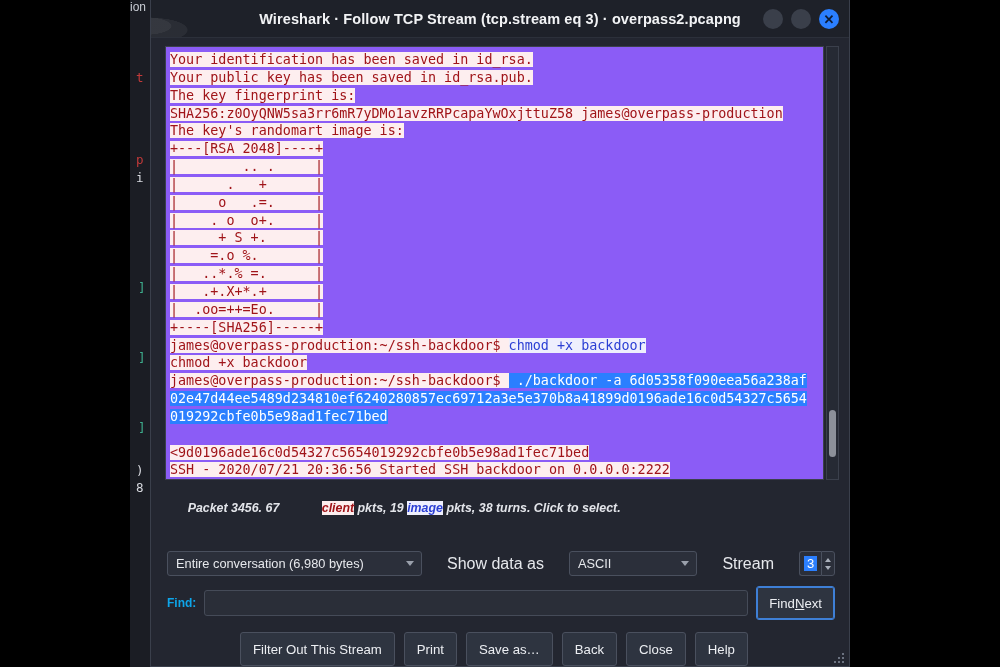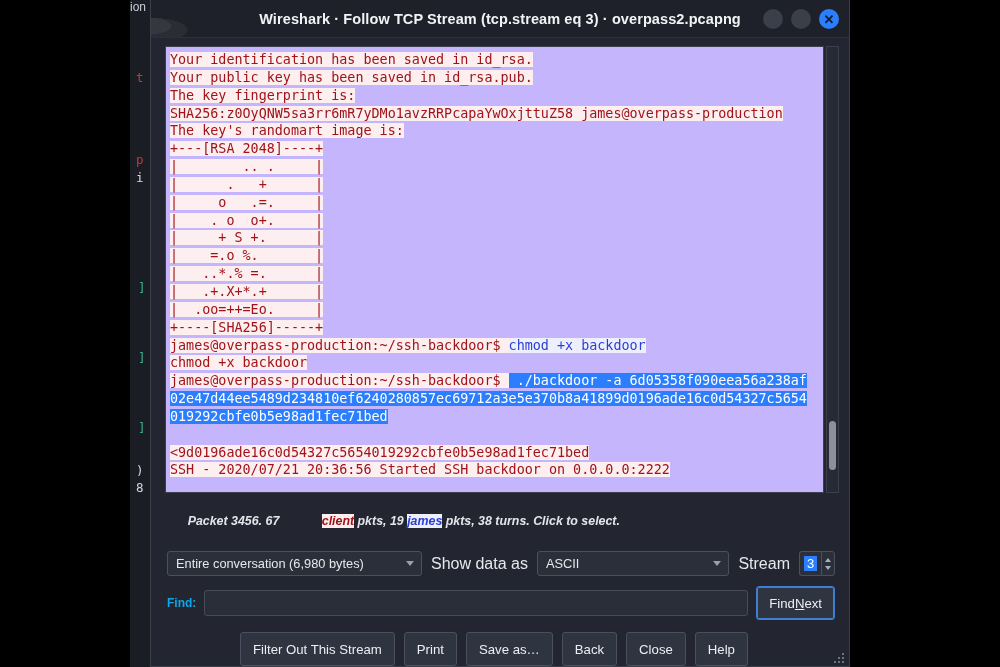--- a/index.html
+++ b/index.html
@@ -69,21 +69,21 @@
   
   .panel-wrap {
     margin: 8px 10px 0 14px;
     flex: 1 1 auto;
     display: flex;
     min-height: 0;
   }
   .textpanel {
     position: relative;
     flex: 1 1 auto;
-    background: #c4b5fd;
+    background: #8b5cf6;
     border: 1px solid #3b404c;
     overflow: hidden;
     padding: 4px 16px 0 4px;
   }
   .stream {
     font-family: "DejaVu Sans Mono", monospace;
     font-size: 13.4px;
     line-height: 17.85px;
     white-space: pre-wrap;
     word-break: break-all;
@@ -114,22 +114,22 @@
     margin: 7px 14px 0 16px;
     font-size: 12.4px; font-style: italic; font-weight: bold;
     color: #e3e5ea;
     white-space: pre;
   }
   .statusline .hl-client { color: #a01419; background: #fdeeef; font-style: italic; margin-left: 39px; }
   .statusline .hl-server { color: #2b3fd4; background: #eeeffd; font-style: italic; }
 
   
   .ctrlrow {
-    margin: 9px 14px 0 16px;
-    display: flex; align-items: center; gap: 9px;
+    margin: 22px 14px 0 16px;
+    display: flex; align-items: center; gap: 25px;
   }
   .combo {
     background: #2b2f3a; border: 1px solid #4a505e; border-radius: 3px;
     height: 25px; display: flex; align-items: center;
     padding: 0 4px 0 8px; color: #e6e8ec; font-size: 12.8px;
     position: relative;
   }
   .combo .label { flex: 1 1 auto; white-space: nowrap; }
   .caret {
     width: 0; height: 0; margin-left: 10px; margin-right: 3px;
@@ -253,21 +253,21 @@
 
 </span><span class="seg c-client">&lt;9d0196ade16c0d54327c5654019292cbfe0b5e98ad1fec71bed
 SSH - 2020/07/21 20:36:56 Started SSH backdoor on 0.0.0.0:2222</span></div>
       </div>
       <div class="sbar">
         <div class="sthumb"></div>
       </div>
     </div>
 
     <div class="statusline">
-      <span>Packet 3456. 67 </span><span class="hl-client">client</span><span> pkts, 19 </span><span class="hl-server">james</span><span> pkts, 38 turns. Click to select.</span>
+      <span>Packet 3456. 67 </span><span class="hl-client">client</span><span> pkts, 19 </span><span class="hl-server">image</span><span> pkts, 38 turns. Click to select.</span>
     </div>
 
     <div class="ctrlrow">
       <div class="combo combo-conv">
         <span class="label">Entire conversation (6,980 bytes)</span>
         <span class="caret"></span>
       </div>
       <span class="plain-label">Show data as</span>
       <div class="combo combo-ascii">
         <span class="label">ASCII</span>

